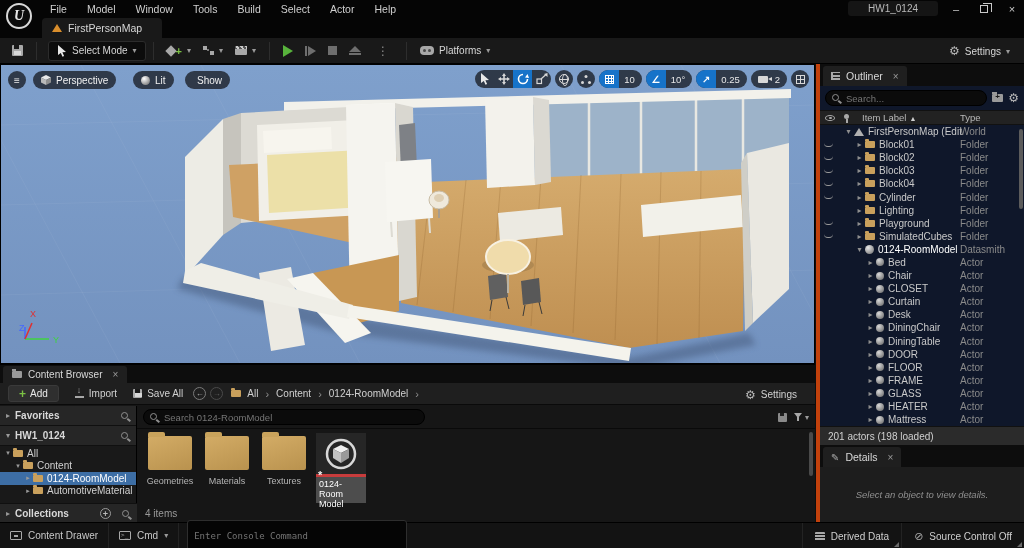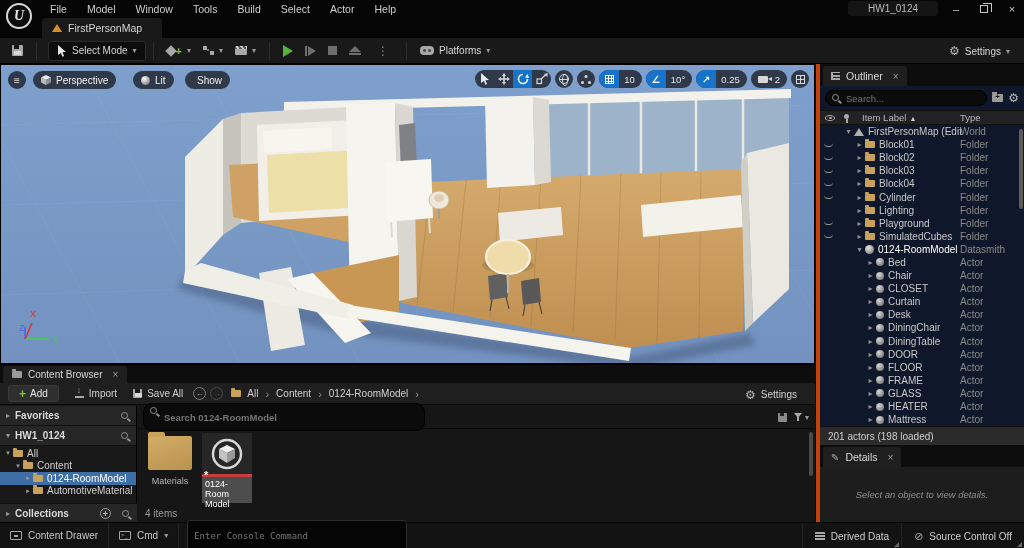--- a/index.html
+++ b/index.html
@@ -159,21 +159,21 @@
   #cb-tree { padding-top:1px; }
   .t-row { height:12.5px; display:flex; align-items:center; font-size:10px; color:#d0d0d0; }
   .t-row.sel { background:#3d6ea5; color:#fff; }
   .t-exp { width:8px; text-align:center; color:#9a9a9a; font-size:7px; flex:none; }
   .t-row .ic-folder { margin:0 4px 0 1px; }
   #collections { position:absolute; left:0; bottom:0; width:137px; height:20px; background:#262626; border-top:1px solid #101010; display:flex; align-items:center; gap:5px; padding:0 6px; color:#d8d8d8; font-weight:bold; }
   .circle-plus { width:11px; height:11px; border:1px solid #9a9a9a; border-radius:50%; color:#b9b9b9; font-size:9px; display:flex; align-items:center; justify-content:center; position:absolute; right:26px; }
   #collections .i-mag { position:absolute; right:8px; }
   #cb-main { flex:1; position:relative; }
   #cb-search-row { height:23px; display:flex; align-items:center; padding:0 6px; gap:7px; border-bottom:1px solid #0a0a0a; }
-  #cb-search-row .search-input { height:28px; max-width:282px;font-weight:bold; }
+  #cb-search-row .search-input { height:16px; max-width:282px; }
   .i-save-sm { display:inline-block; width:9px; height:9px; background:#8a8a8a; border-radius:1px; position:relative; }
   .i-save-sm::before { content:""; position:absolute; left:2px; top:0; width:4px; height:3px; background:#1f1f1f; }
   .i-filter { display:inline-block; width:9px; height:8px; position:relative; }
   .i-filter::before { content:""; position:absolute; left:0; top:0; border-left:4.5px solid transparent; border-right:4.5px solid transparent; border-top:5px solid #a8a8a8; }
   .i-filter::after { content:""; position:absolute; left:3.5px; top:4px; width:2px; height:4px; background:#a8a8a8; }
   #tiles { display:flex; gap:7px; padding:4px 0 0 8px; }
   .tile { width:50px; display:flex; flex-direction:column; align-items:center; }
   .big-folder { width:44px; height:34px; background:linear-gradient(160deg,#d3ac66,#b9924e); border-radius:2px; position:relative; margin-top:3px; }
   .big-folder::before { content:""; position:absolute; left:0; top:-4px; width:17px; height:5px; background:#c9a35c; border-radius:2px 2px 0 0; }
   .tile-label { margin-top:6px; color:#b5b5b5; font-size:9px; text-align:center; line-height:10px; }
@@ -802,21 +802,29 @@
           </span>
           <span class="i-save-sm"></span>
           <span style="display:flex;align-items:center;gap:2px">
               <span class="i-filter"></span>
               <span class="chev">▾</span>
             </span>
         </div>
         <div id="tiles">
             <div class="tile">
               <div class="big-folder"></div>
+              <div class="tile-label">Geometries</div>
+            </div>
+            <div class="tile">
+              <div class="big-folder"></div>
               <div class="tile-label">Materials</div>
+            </div>
+            <div class="tile">
+              <div class="big-folder"></div>
+              <div class="tile-label">Textures</div>
             </div>
             <div class="tile asset">
               <div class="asset-thumb">
                 <svg width="34" height="34" viewBox="0 0 34 34">
                   <circle cx="17" cy="17" r="14" fill="none" stroke="#d8d8d8" stroke-width="2.5"></circle>
                   <polygon points="17,8 25,12 17,16 9,12" fill="#f0f0f0"></polygon>
                   <polygon points="9,12 17,16 17,26 9,21" fill="#c2c2c2"></polygon>
                   <polygon points="25,12 17,16 17,26 25,21" fill="#9a9a9a"></polygon>
                 </svg>
               </div>

